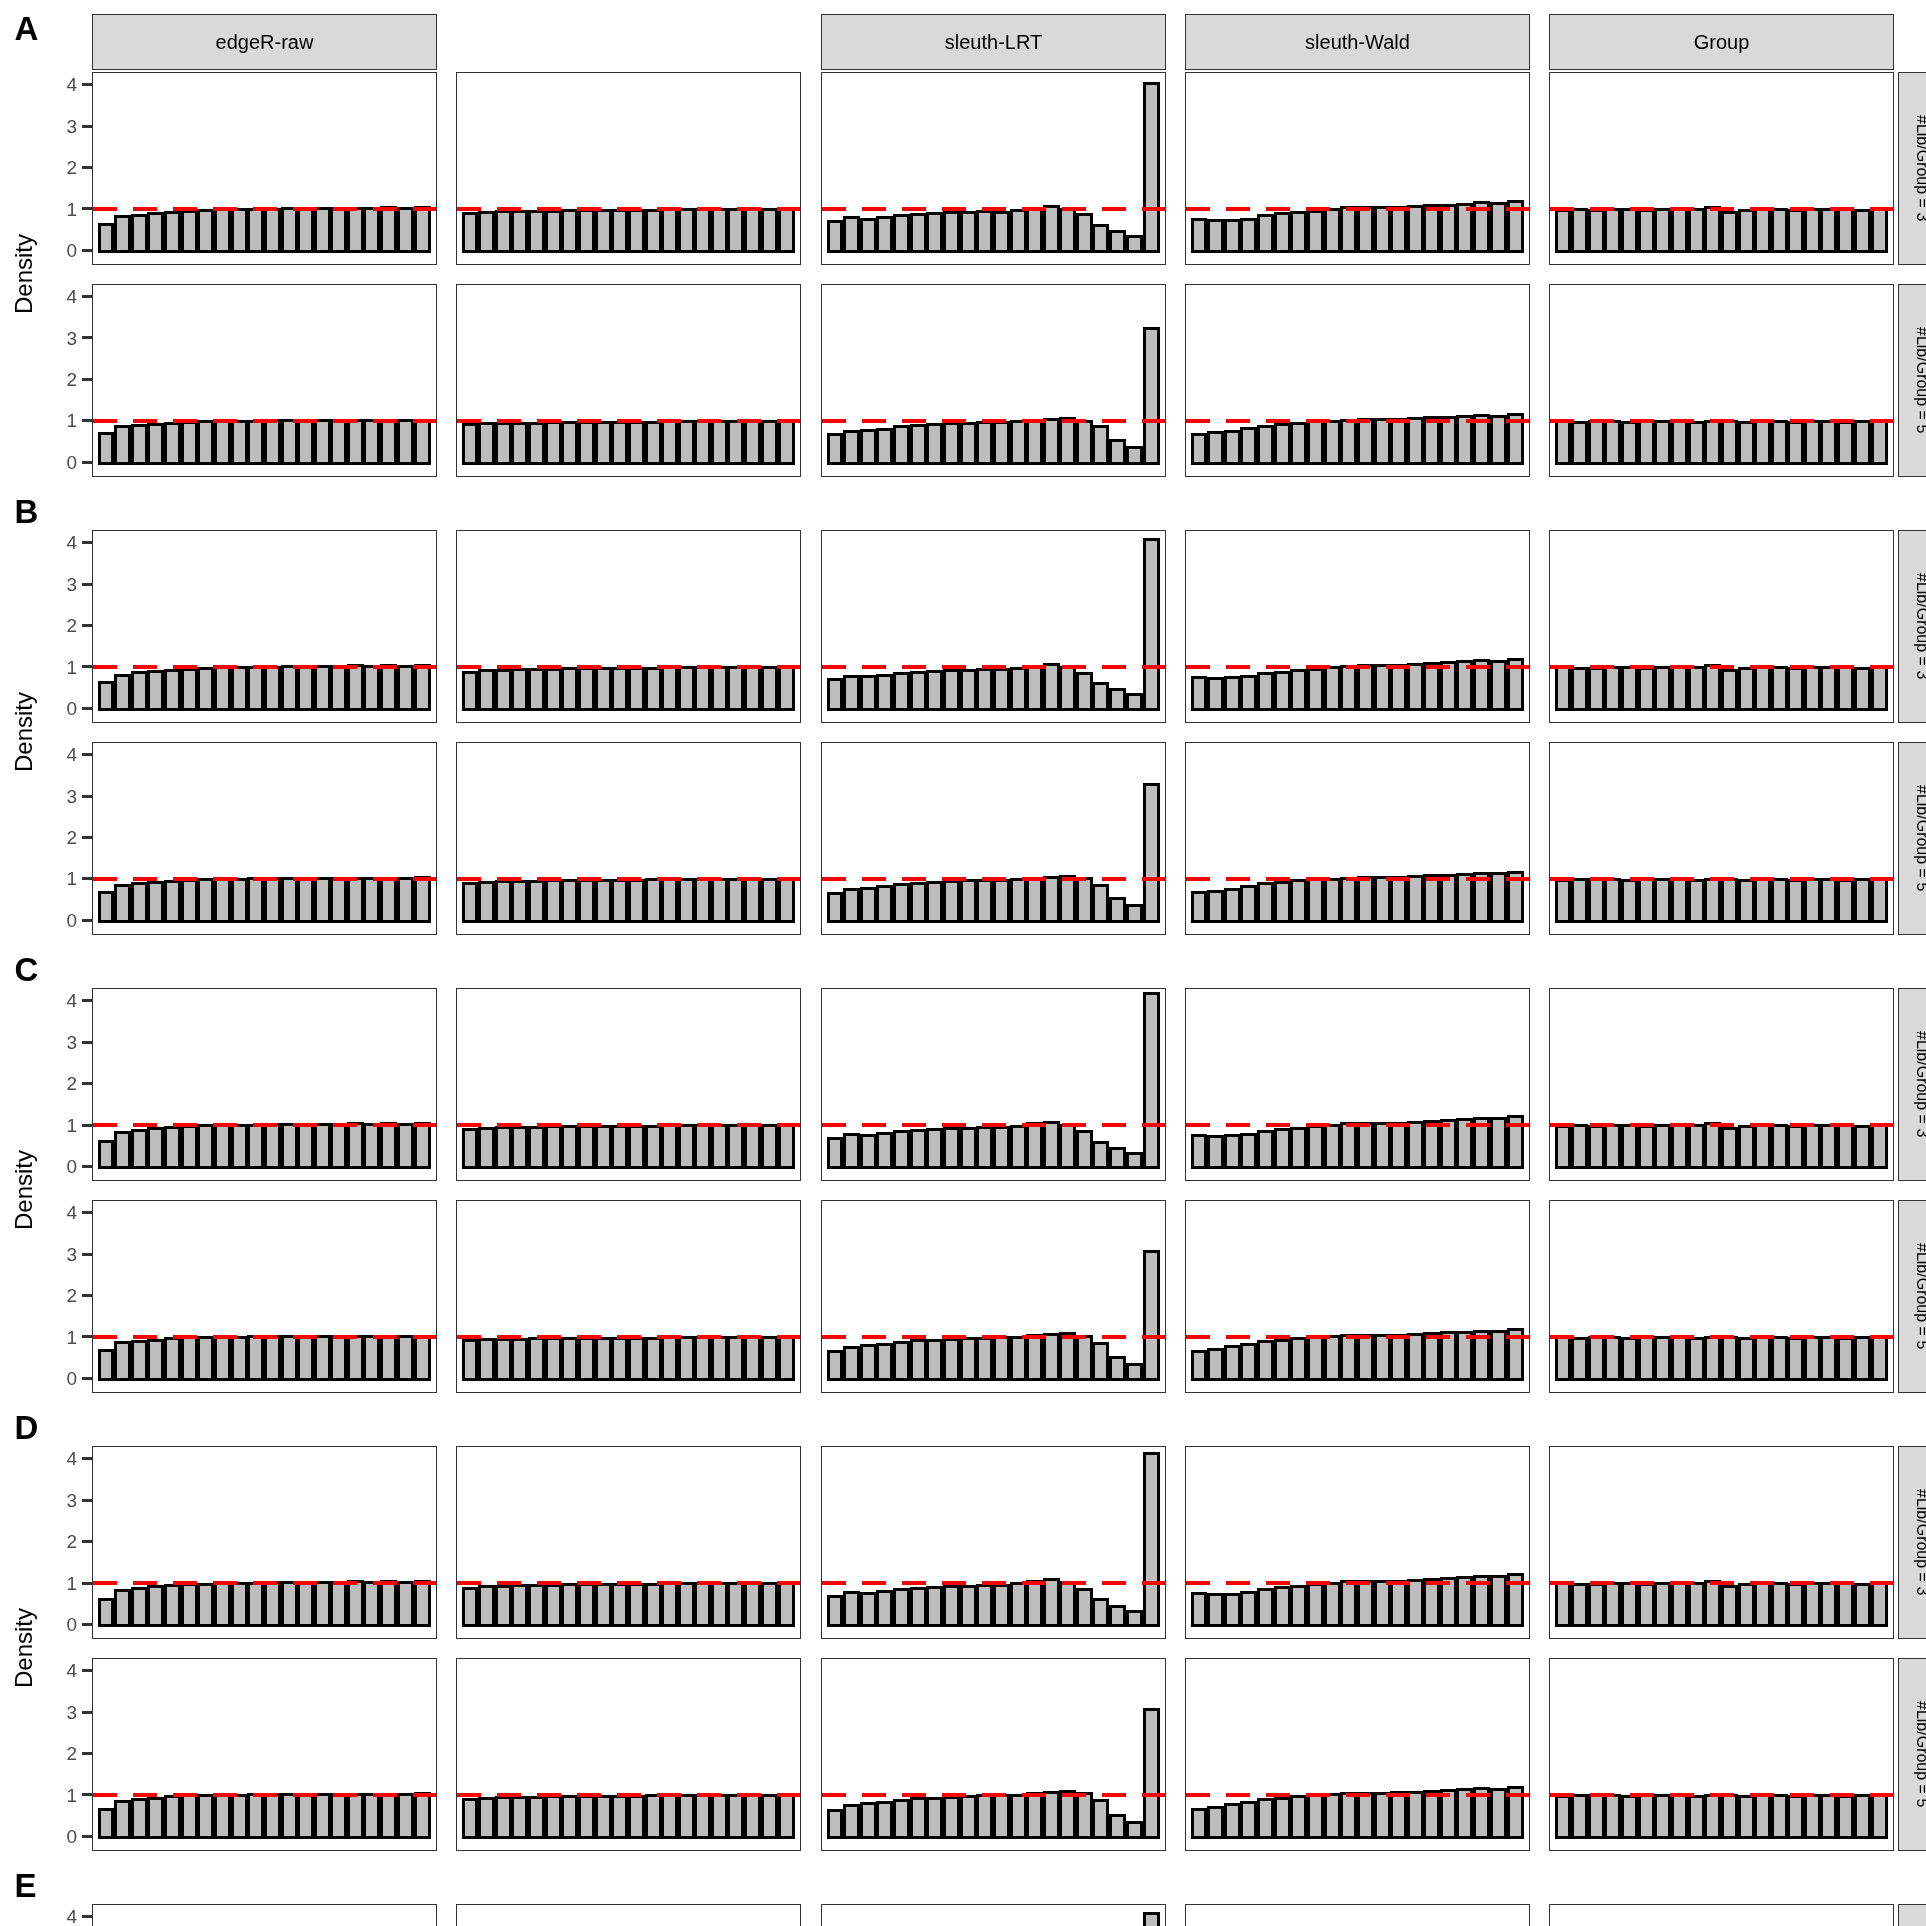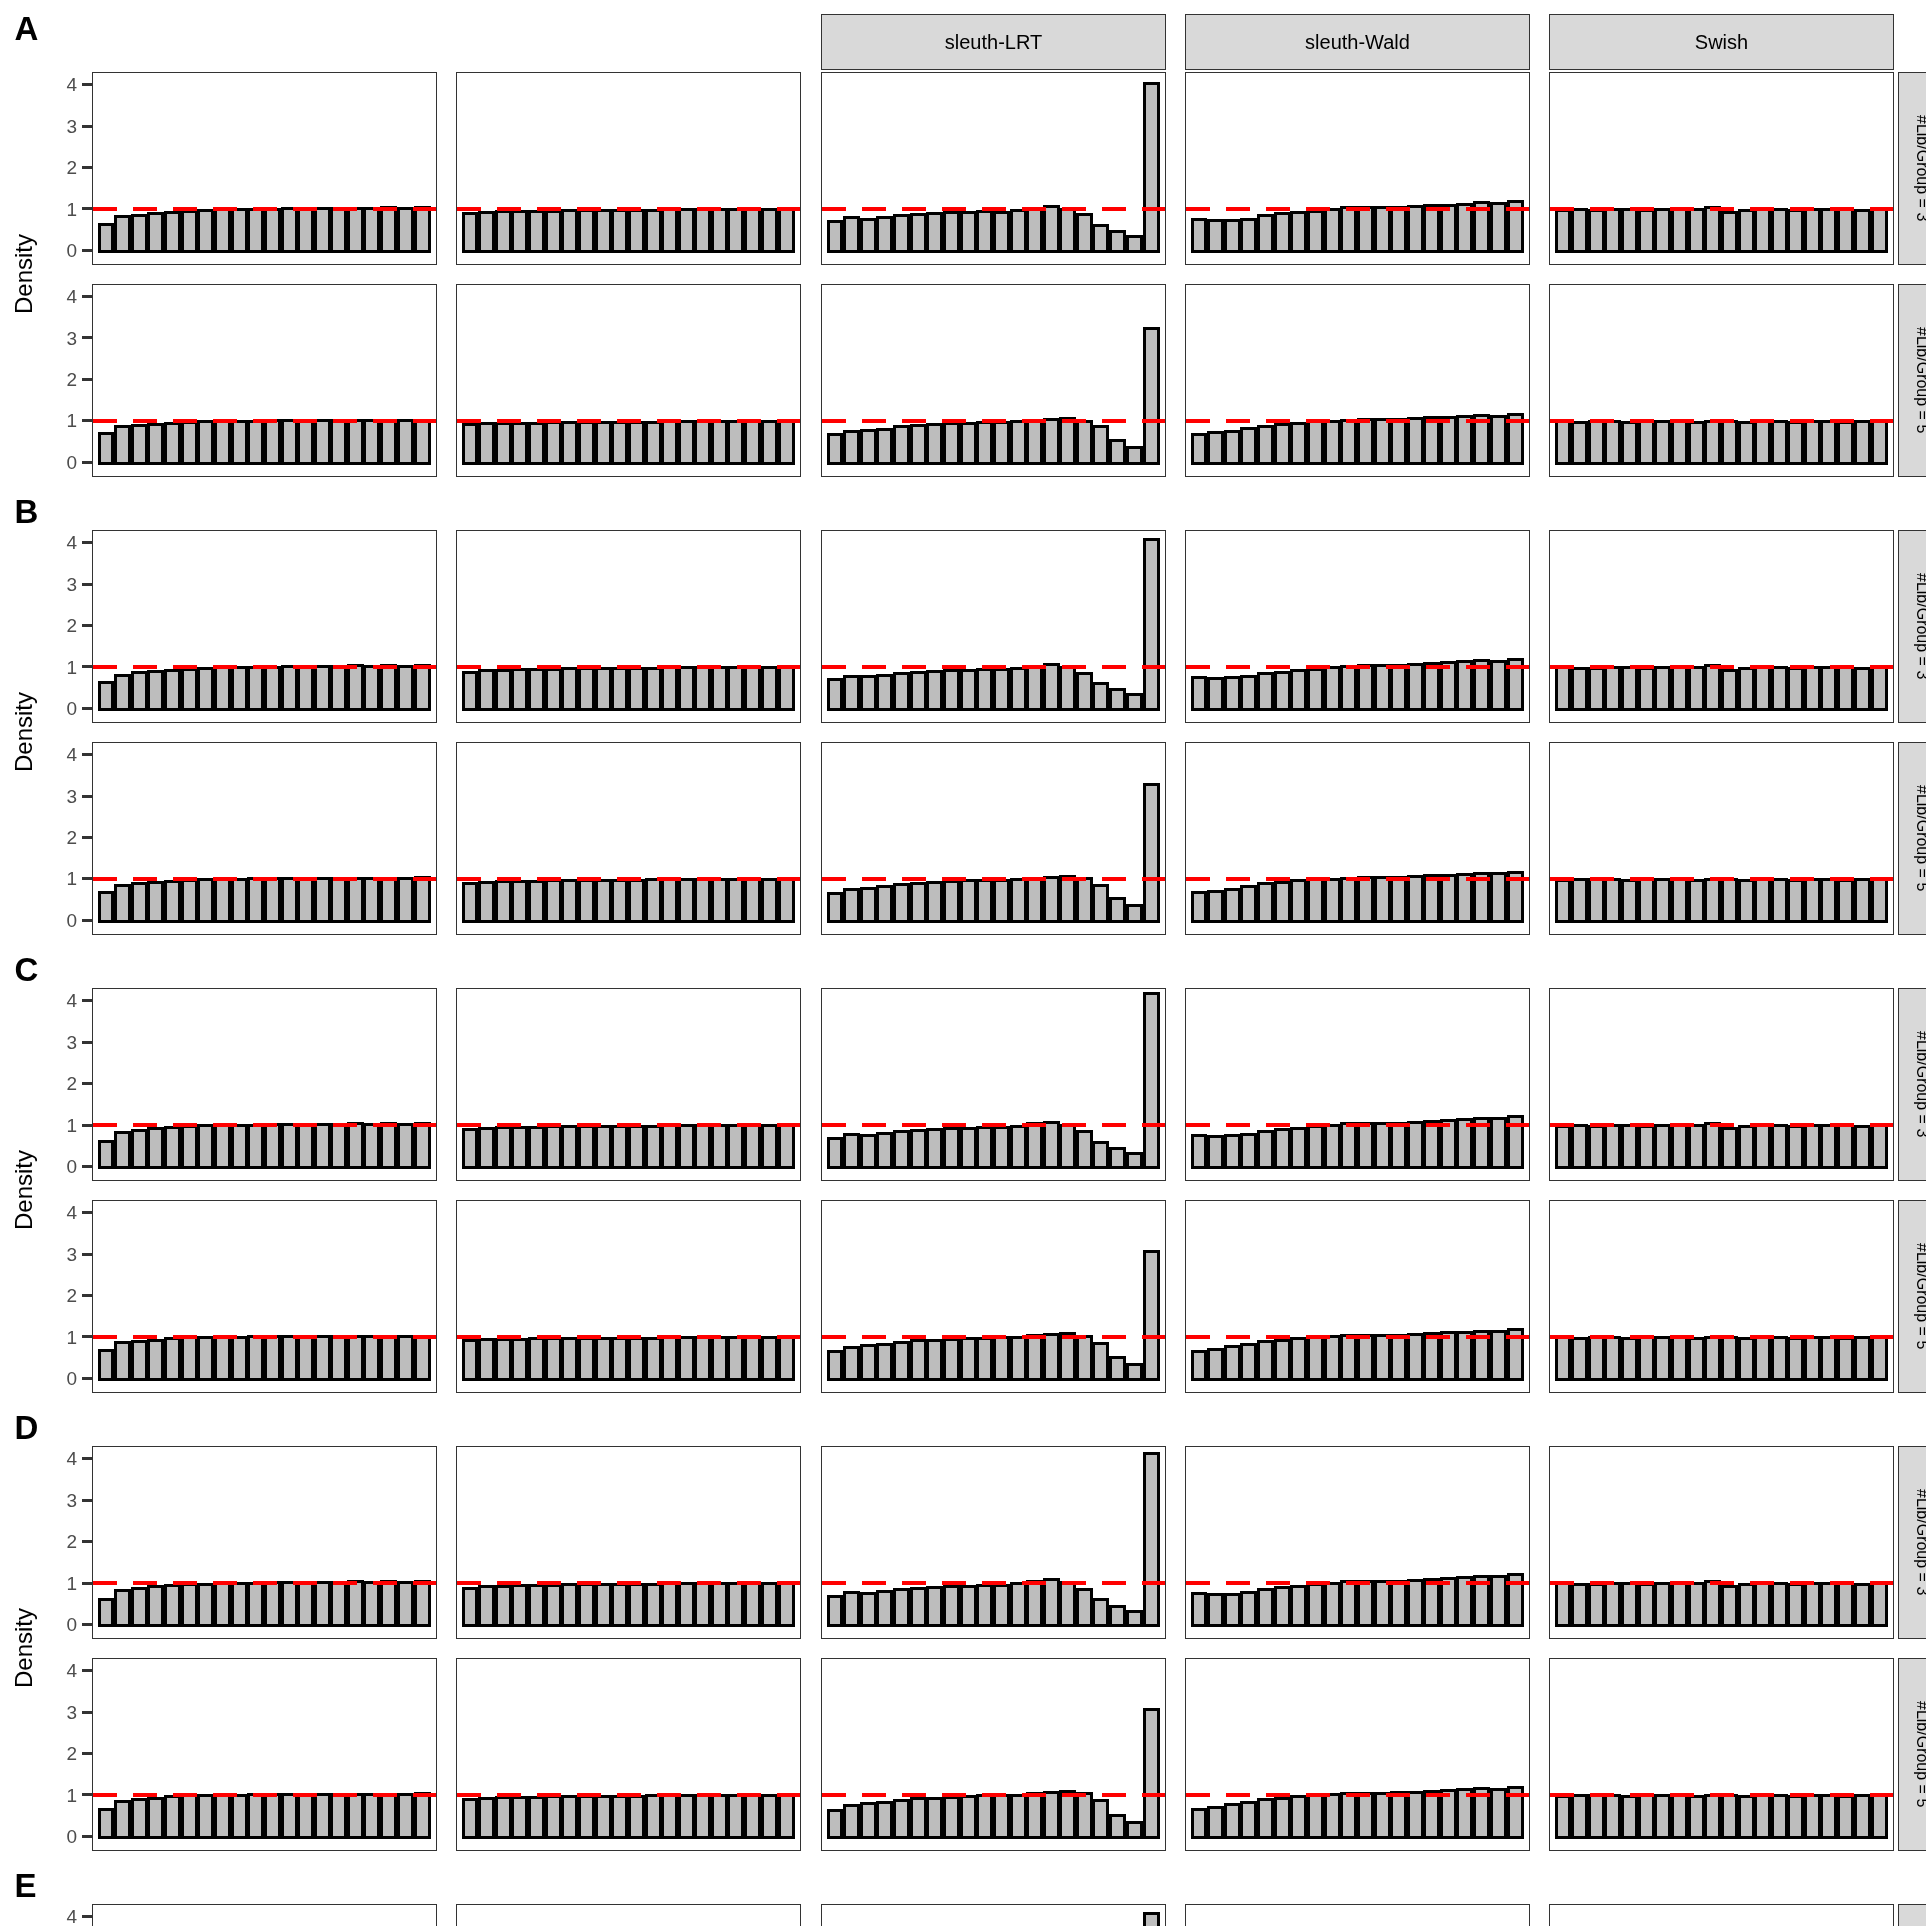--- a/index.html
+++ b/index.html
@@ -19,23 +19,24 @@
   .ytick{background:#333333;}
   .secletter{font-size:33px;font-weight:bold;color:#000;}
   .ylabel{writing-mode:vertical-rl;transform:rotate(180deg);font-size:24px;color:#000;
           text-align:center;white-space:nowrap;}
 </style>
 </head>
 <body>
 
 <div id="figure">
 
+<div class="hdr" style="position: absolute; left: 92px; top: 14px; width: 345px; height: 56px;">edgeR-raw</div>
     <div class="hdr" style="position: absolute; left: 821px; top: 14px; width: 345px; height: 56px;">sleuth-LRT</div>
     <div class="hdr" style="position: absolute; left: 1185px; top: 14px; width: 345px; height: 56px;">sleuth-Wald</div>
-    <div class="hdr" style="position: absolute; left: 1549px; top: 14px; width: 345px; height: 56px;">Swish</div>
+    <div class="hdr" style="position: absolute; left: 1549px; top: 14px; width: 345px; height: 56px;">Group</div>
     <div class="secletter" style="position: absolute; left: 14.6px; top: 10px;">A</div>
     <div class="ylabel" style="position: absolute; left: 10px; top: 193px; width: 28.5px; height: 162px;">Density</div>
     <div class="ytick" style="position: absolute; left: 82px; top: 249px; width: 10.8px; height: 3.1px;"></div>
     <div class="ytlab" style="position: absolute; left: 17px; top: 240px; width: 60px;">0</div>
     <div class="ytick" style="position: absolute; left: 82px; top: 207px; width: 10.8px; height: 3.1px;"></div>
     <div class="ytlab" style="position: absolute; left: 17px; top: 199px; width: 60px;">1</div>
     <div class="ytick" style="position: absolute; left: 82px; top: 166px; width: 10.8px; height: 3.1px;"></div>
     <div class="ytlab" style="position: absolute; left: 17px; top: 157px; width: 60px;">2</div>
     <div class="ytick" style="position: absolute; left: 82px; top: 125px; width: 10.8px; height: 3.1px;"></div>
     <div class="ytlab" style="position: absolute; left: 17px; top: 116px; width: 60px;">3</div>

